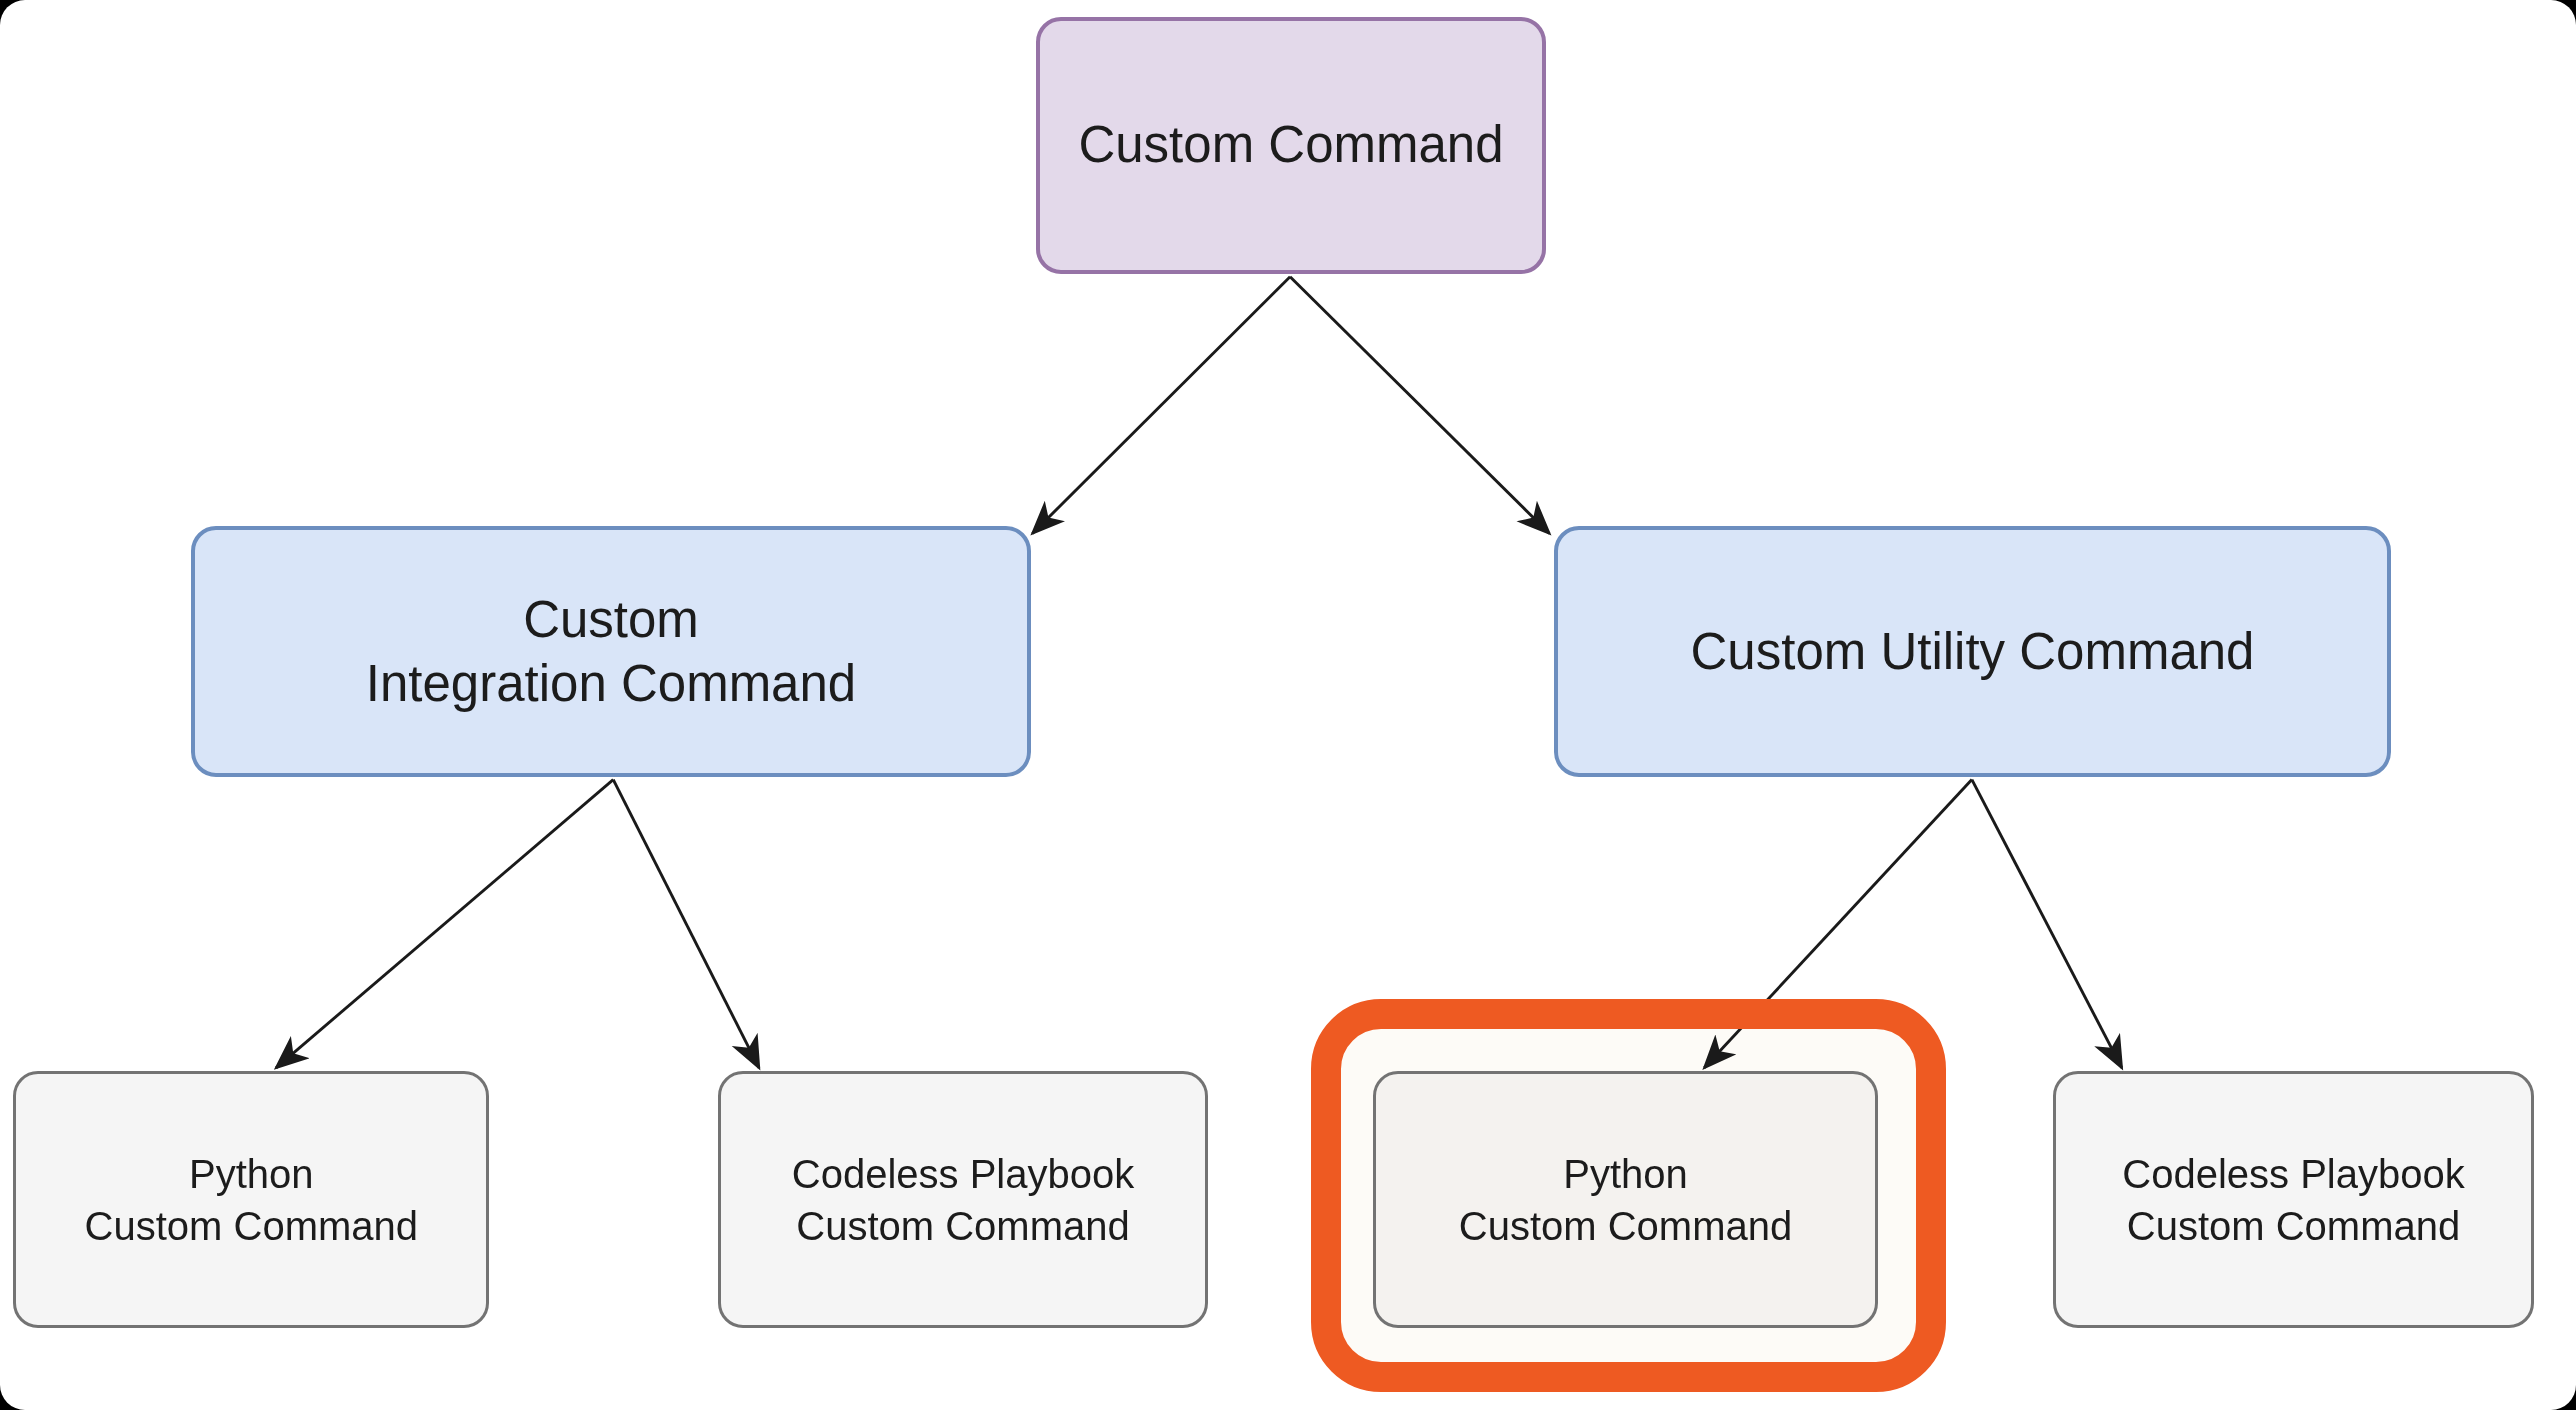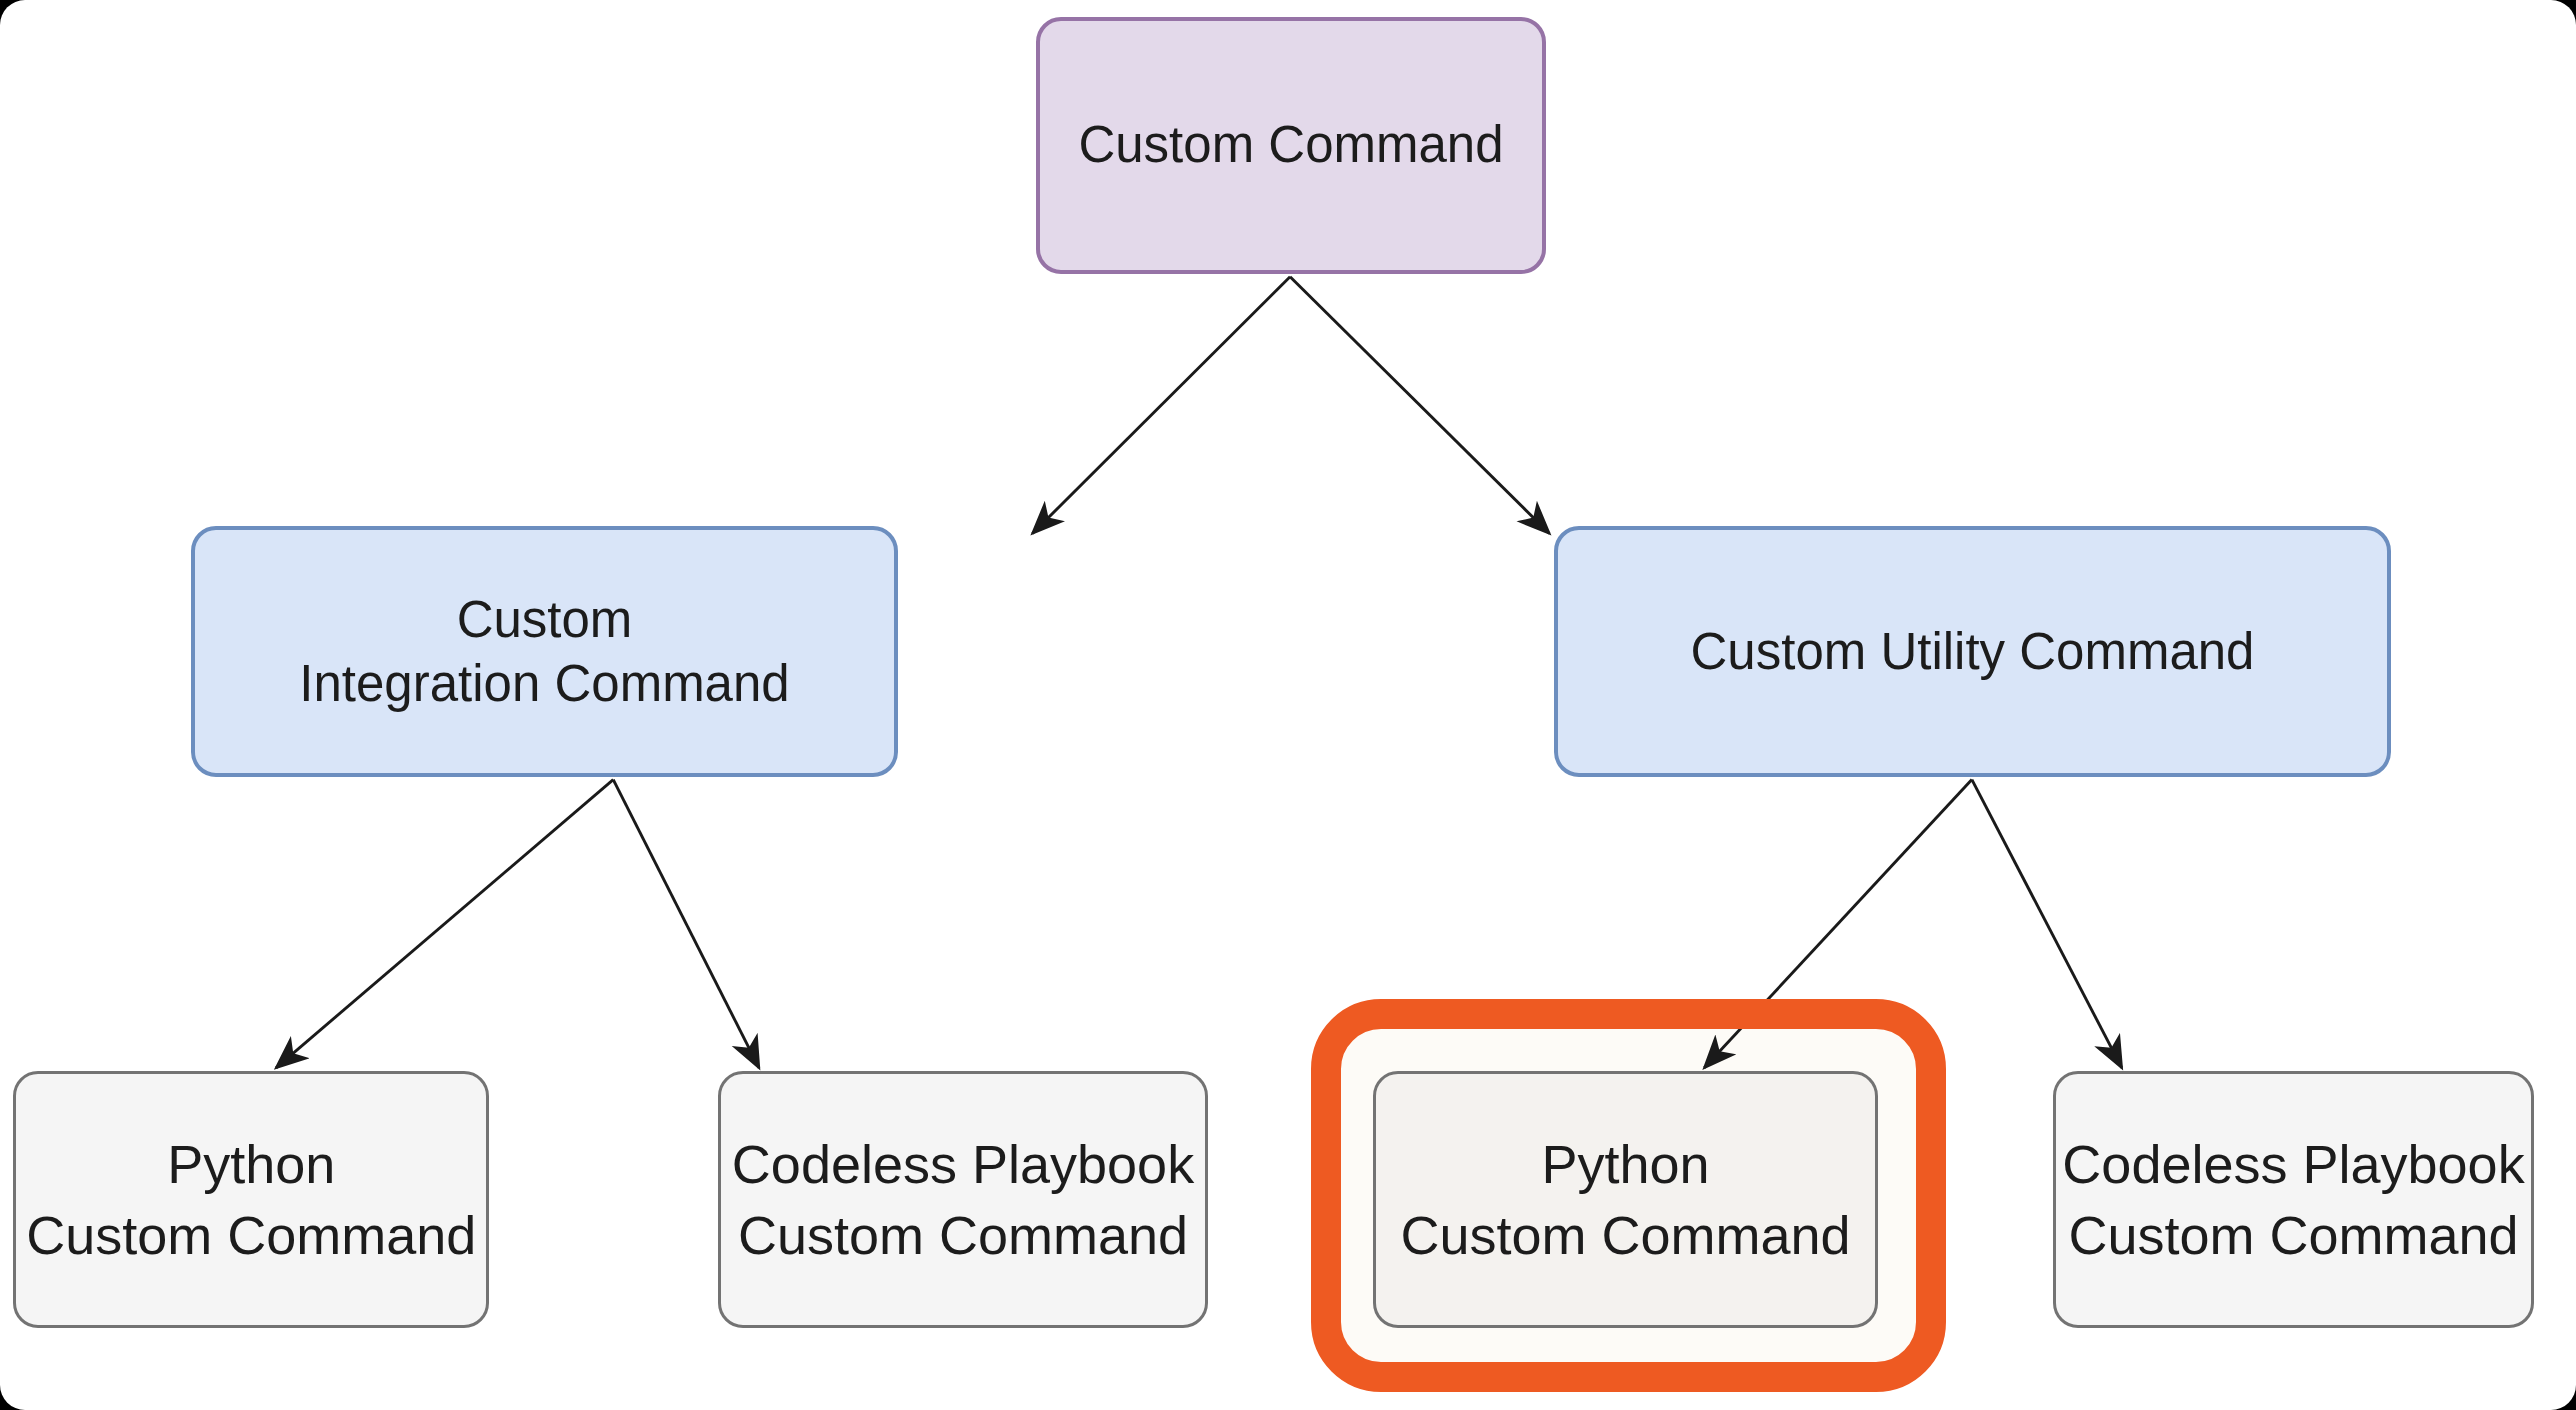--- a/index.html
+++ b/index.html
@@ -46,28 +46,28 @@
     background: #e3d9ea;
     border: 4.1px solid #9673a6;
   }
   .node.blue {
     background: #d9e5f8;
     border: 4.1px solid #6c8ebf;
   }
   .node.gray {
     background: #f5f5f5;
     border: 3.3px solid #737373;
-    font-size: 54px;
+    font-size: 40px;
     line-height: 1.3;
   }
   .node.warm {
     background: #f4f2ef;
   }
   #n-root   { left: 1036px; top: 16.6px;   width: 510px;  height: 257px; }
-  #n-integ  { left: 191px;  top: 526px;  width: 707px; height: 251px; }
+  #n-integ  { left: 191px;  top: 526px;  width: 840px; height: 251px; }
   #n-util   { left: 1554px; top: 526px;  width: 837px; height: 251px; text-align: center; }
   #n-py-i   { left: 13.3px;   top: 1071px; width: 476px;  height: 257px; }
   #n-cp-i   { left: 718px;  top: 1071px; width: 490px;  height: 257px; }
   #n-py-u   { left: 1373px; top: 1071px; width: 505px;  height: 257px; }
   #n-cp-u   { left: 2053px; top: 1071px; width: 481px;  height: 257px; }
   .highlight-ring {
     position: absolute;
     z-index: 3;
     left: 1311px; top: 999px;
     width: 635px; height: 393px;

